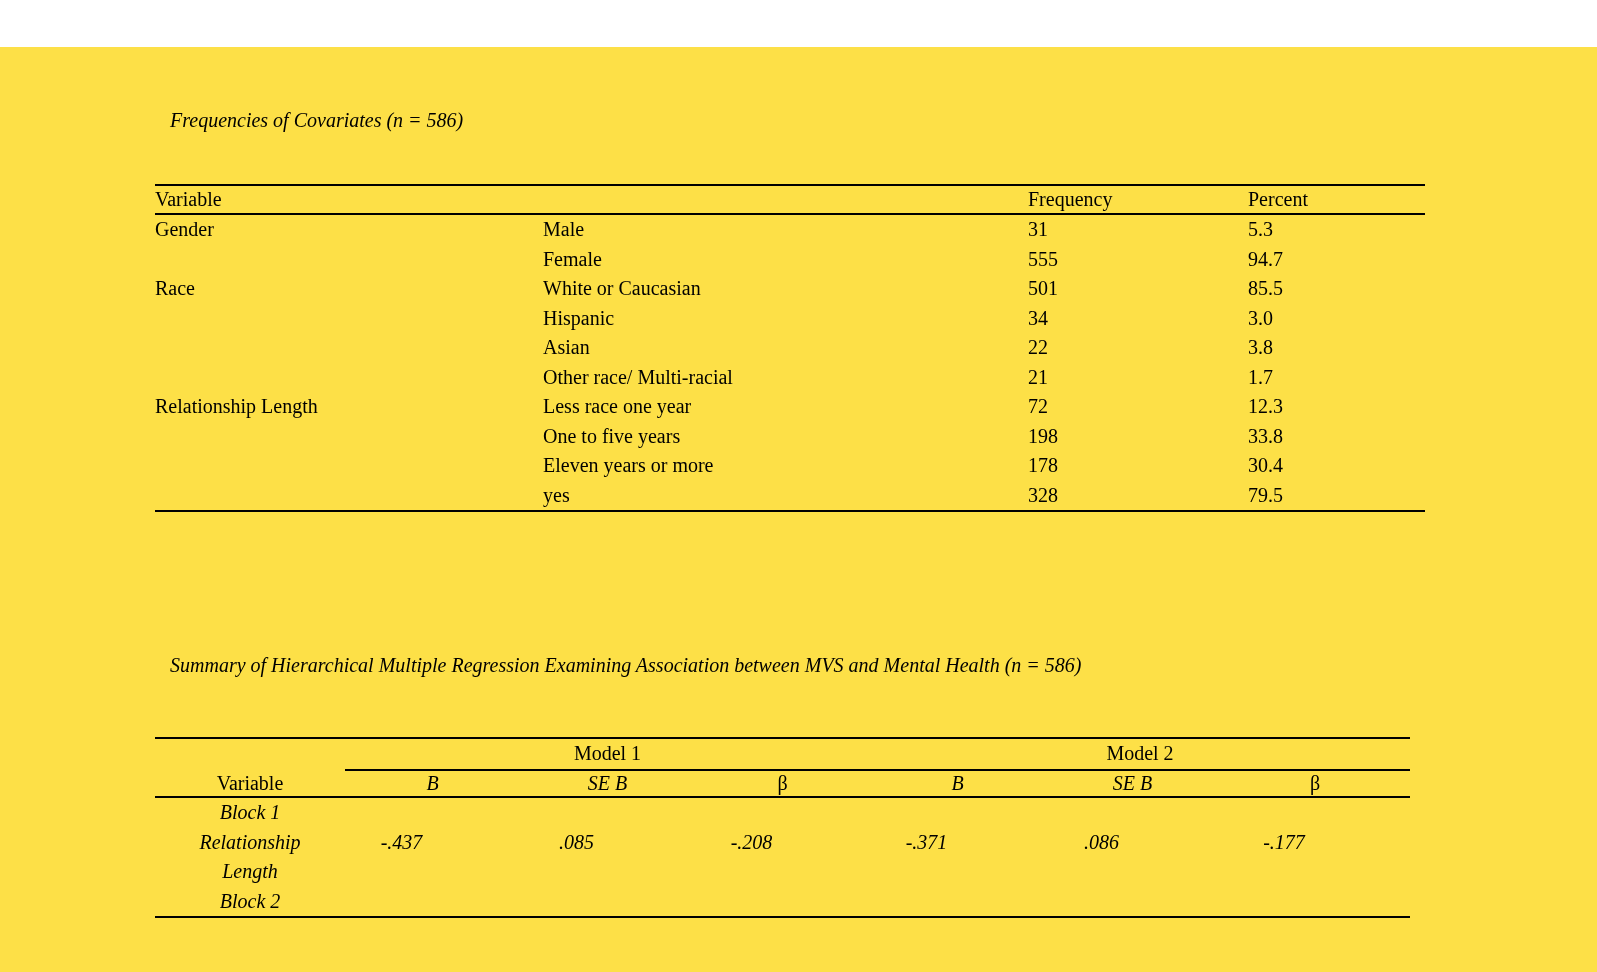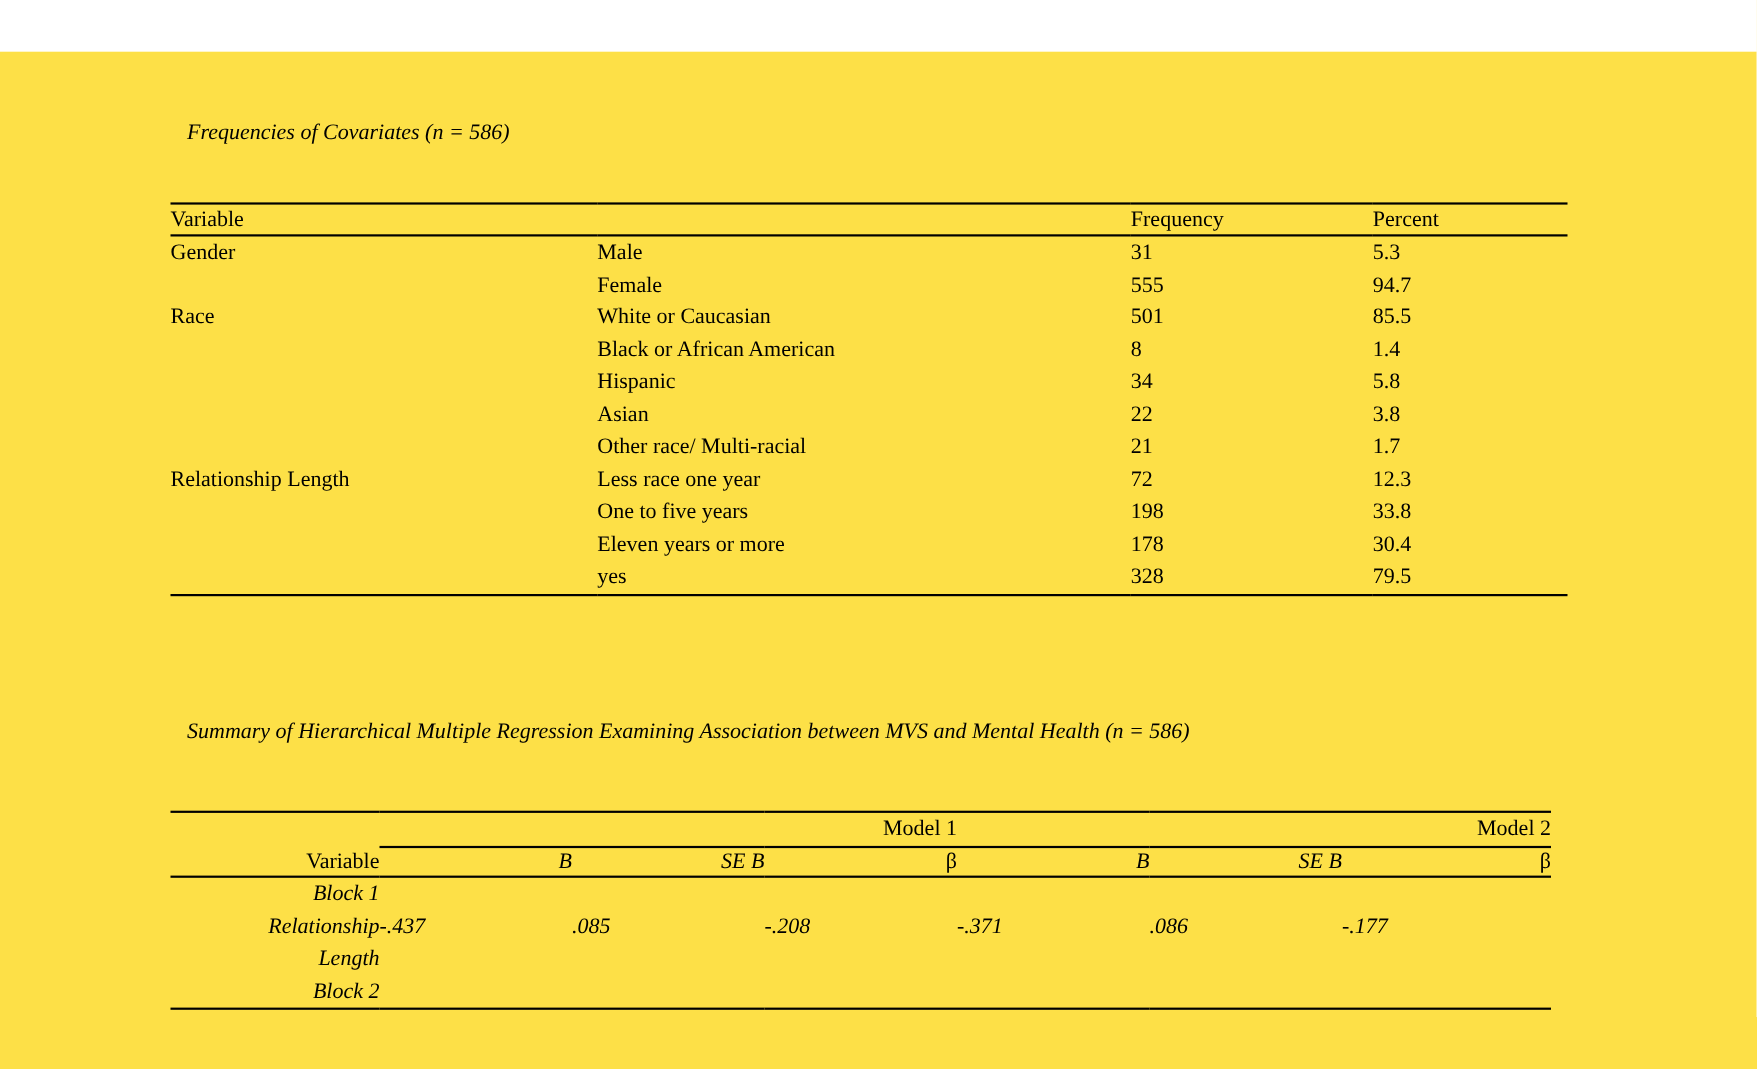--- a/index.html
+++ b/index.html
@@ -51,31 +51,31 @@
     position: absolute;
     left: 155px; top: 690px;
     width: 1255px;
     border-collapse: collapse;
     table-layout: fixed;
     border-top: 2px solid #000;
     border-bottom: 2px solid #000;
   }
   .t2 th, .t2 td {
     font-weight: normal;
-    text-align: right;
+    text-align: center;
     font-size: 20px;
     line-height: 29.5px;
     padding: 0;
     white-space: nowrap;
   }
   .t2 .spanner-row td { height: 30px; vertical-align: middle; }
   .t2 .spanline { border-bottom: 2px solid #000; }
   .t2 .header-row th { height: 25px; line-height: 25px; border-bottom: 2px solid #000; }
   .t2 tbody td { height: 29.5px; vertical-align: top; font-style: italic; }
-  .t2 .num { text-align: left; padding-right: 62px; }
+  .t2 .num { text-align: center; padding-right: 62px; }
   .ital { font-style: italic; }
   .c-variable { padding-left: 13px; }
   .wrapnarrow { display: inline-block; max-width: 155px; white-space: normal; }
 </style>
 </head>
 <body>
 
 <div class="page">
 
   <div class="title title1">Frequencies of Covariates (n = 586)</div>
@@ -109,29 +109,23 @@
           <td>94.7</td>
         </tr>
         <tr>
           <td class="c-variable">Race</td>
           <td>White or Caucasian</td>
           <td>501</td>
           <td>85.5</td>
         </tr>
         <tr>
           <td class="c-variable"></td>
-          <td>Black or African American</td>
-          <td>8</td>
-          <td>1.4</td>
-        </tr>
-        <tr>
-          <td class="c-variable"></td>
           <td>Hispanic</td>
           <td>34</td>
-          <td>5.8</td>
+          <td>3.0</td>
         </tr>
         <tr>
           <td class="c-variable"></td>
           <td>Asian</td>
           <td>22</td>
           <td>3.8</td>
         </tr>
         <tr>
           <td class="c-variable"></td>
           <td>Other race/ Multi-racial</td>

